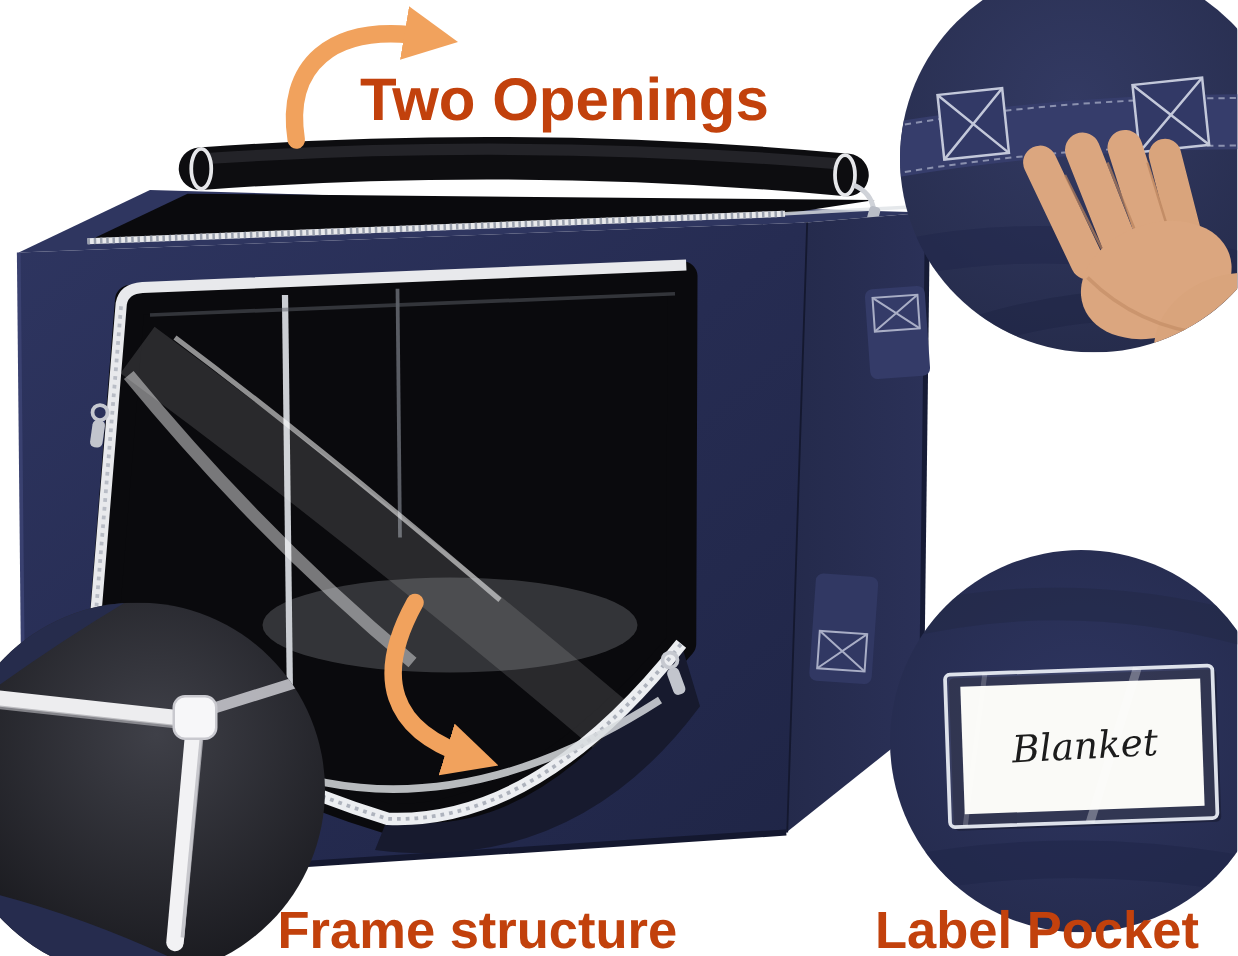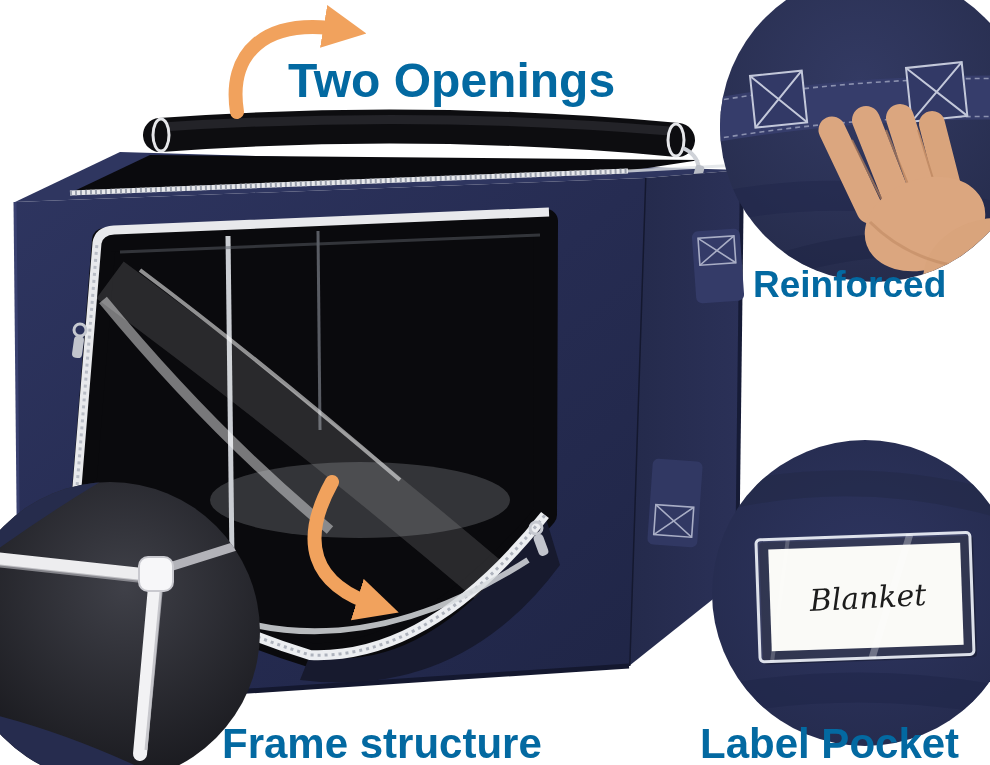--- a/index.html
+++ b/index.html
@@ -2,21 +2,21 @@
 <html><head>
 <meta charset="utf-8">
 <style>
   html,body { margin:0; padding:0; background:#ffffff; }
   .stage {
     position:relative; width:990px; height:765px; background:#ffffff;
     overflow:hidden; font-family:"Liberation Sans", sans-serif;
   }
   .scene { position:absolute; left:0; top:0; }
   .caption {
-    position:absolute; color:#0369a1; font-weight:bold; line-height:1.2;
+    position:absolute; color:#c2410c; font-weight:bold; line-height:1.2;
     white-space:nowrap;
     text-align:right;
   }
   .cap-two-openings   { left:288px; top:52px;  font-size:48px; }
   .cap-handles        { left:753px; top:262px; font-size:37px; line-height:1.25; }
   .cap-frame          { left:222px; top:719px; font-size:42px; }
   .cap-pocket         { left:700px; top:719px; font-size:42px; }
   .inset {
     position:absolute; border-radius:50%; overflow:hidden;
   }
@@ -206,21 +206,20 @@
       <line x1="-5" y1="79" x2="196" y2="101" stroke="#a9a9ae" stroke-width="3" opacity="0.7"></line>
       <line x1="196" y1="94" x2="180" y2="272" stroke="#f2f2f4" stroke-width="14" stroke-linecap="round"></line>
       <line x1="202" y1="100" x2="186" y2="268" stroke="#bcbcc2" stroke-width="3" opacity="0.8"></line>
       <rect x="179" y="75" width="34" height="34" rx="9" fill="#f7f7f9" stroke="#c9c9cf" stroke-width="2"></rect>
     </svg>
   </div>
 
   <div class="caption cap-two-openings">Two Openings</div>
 
   <div class="caption cap-handles">
-    <div>Reinforced</div>
   </div>
 
   <div class="caption cap-frame">Frame structure</div>
 
   <div class="caption cap-pocket">Label Pocket</div>
 
   <div class="blanket-text">Blanket</div>
 
 </div>
 

